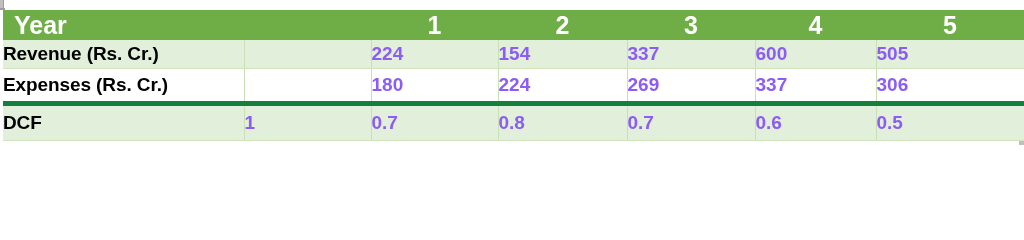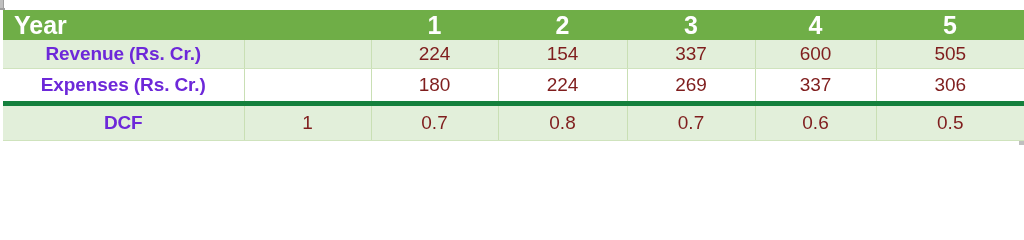--- a/index.html
+++ b/index.html
@@ -110,31 +110,30 @@
   }
   tr.band-white td {
     background: #ffffff;
     border-bottom: 5px solid #15803d;
   }
   tr.band-last td {
     border-bottom: 1px solid #cfe3bd;
   }
 
   td.label-cell {
-    text-align: center;
+    text-align: left;
     padding-left: 11px;
     font-weight: bold;
-    color: #6d28d9;
+    color: #000000;
     font-size: 19px;
     letter-spacing: -0.1px;
   }
   td.value-cell {
-    text-align: center;
-    color: #7f1d1d;
-    font-weight: normal;
+    color: #8b5cf6;
+    font-weight: bold;
     font-size: 19px;
   }
 
   tr.row-revenue td { height: 28px; line-height: 28px; }
   tr.row-expenses td { height: 32px; line-height: 32px; }
   tr.row-dcf td { height: 34px; line-height: 34px; }
   tr.head-row th { height: 30px; line-height: 30px; }
 </style>
 </head>
 <body>

